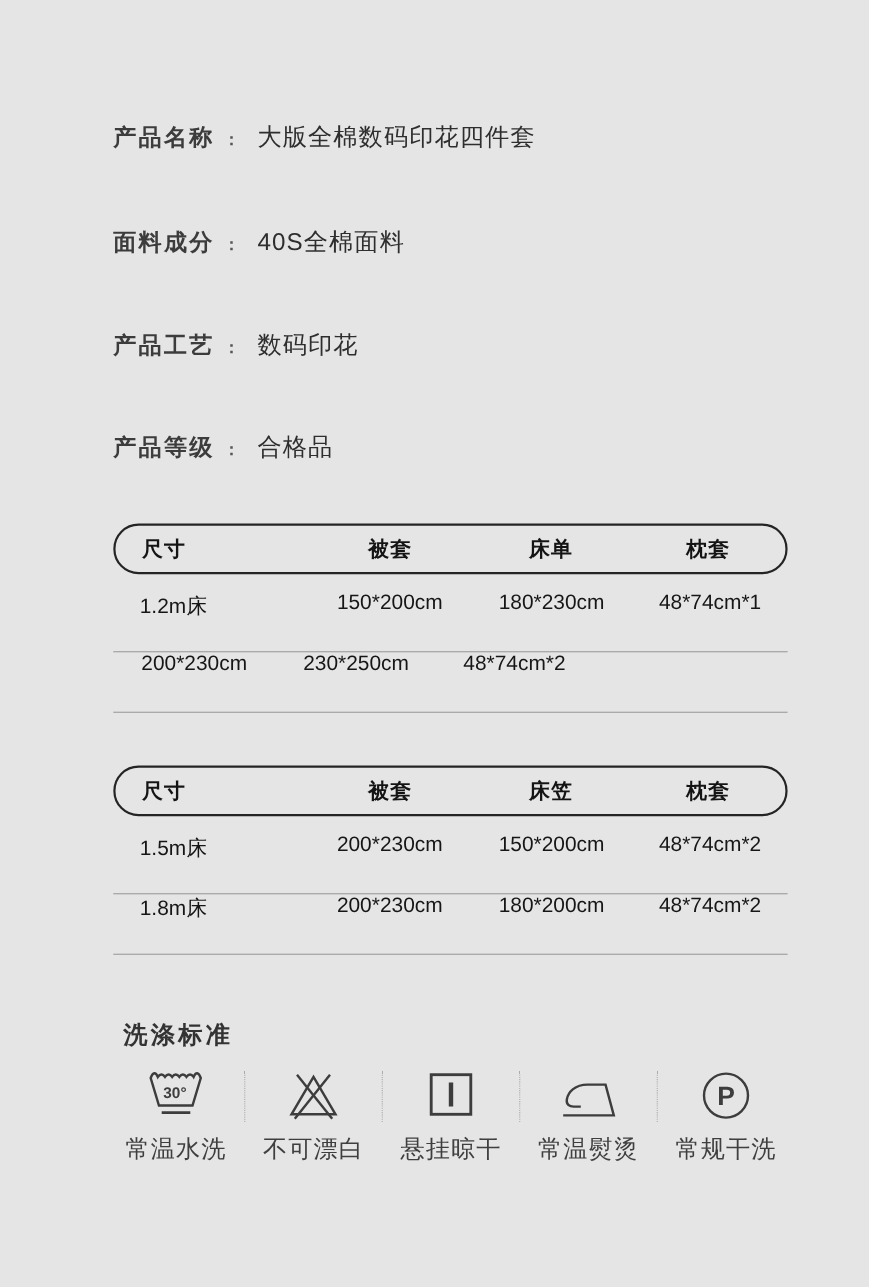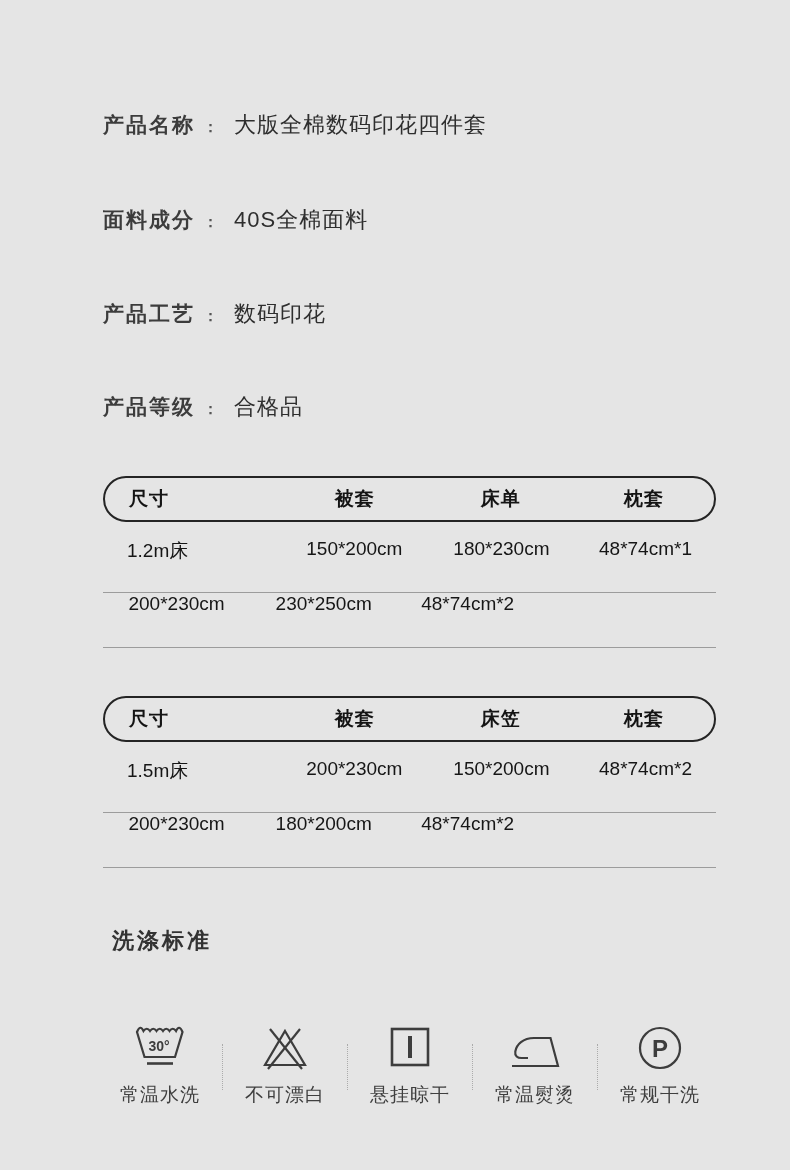--- a/index.html
+++ b/index.html
@@ -23,24 +23,24 @@
         border-bottom:1px solid #9c9c9c;font-size:19px;color:#161616;}
   .trow.first{margin-top:16px;}
   .c1{width:29%;box-sizing:border-box;padding-left:24px;}
   .c2{width:24%;text-align:center;}
   .c3{width:24%;text-align:center;}
   .c4{width:23%;text-align:center;}
 
   
   .wash-title{position:absolute;left:112px;top:926px;font-size:22px;font-weight:700;
               color:#333;letter-spacing:3px;}
-  .wash-row{position:absolute;left:98px;top:1022px;width:624px;display:flex;align-items:center;}
+  .wash-row{position:absolute;left:98px;top:970px;width:624px;display:flex;align-items:flex-start;}
   .wash-cell{flex:1;display:flex;flex-direction:column;align-items:center;}
   .wash-icon{height:50px;display:flex;align-items:flex-end;justify-content:center;}
-  .wash-label{margin-top:10px;font-size:19px;color:#3f3f3f;letter-spacing:1px;white-space:nowrap;}
+  .wash-label{margin-top:10px;font-size:22px;color:#3f3f3f;letter-spacing:1px;white-space:nowrap;}
   .wash-div{width:0;border-left:1px dotted #ababab;height:46px;margin-top:4px;}
   .cicon{stroke:#3d3d3d;fill:none;stroke-width:2.2;stroke-linejoin:miter;stroke-linecap:butt;}
   .cicon text{stroke:none;fill:#3d3d3d;}
 </style>
 </head>
 <body>
 
 <div class="page">
 
   <div class="spec-row r0">
@@ -91,20 +91,21 @@
       <span class="c3">床笠</span>
       <span class="c4">枕套</span>
     </div>
     <div class="trow first">
       <span class="c1">1.5m床</span>
       <span class="c2">200*230cm</span>
       <span class="c3">150*200cm</span>
       <span class="c4">48*74cm*2</span>
     </div>
     <div class="trow">
+      <span class="c1">1.8m床</span>
       <span class="c2">200*230cm</span>
       <span class="c3">180*200cm</span>
       <span class="c4">48*74cm*2</span>
     </div>
   </div>
 
   <div class="wash-title">洗涤标准</div>
 
   <div class="wash-row">
 

